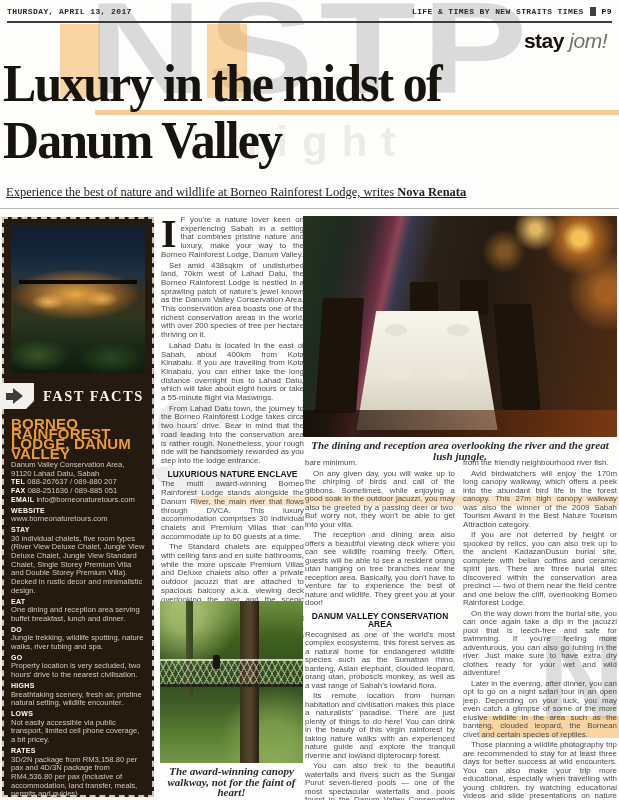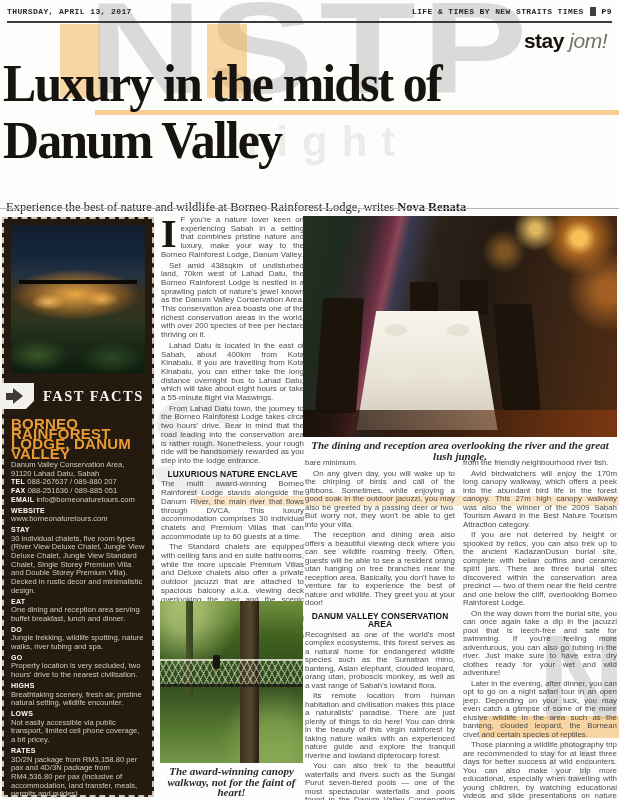--- a/index.html
+++ b/index.html
@@ -40,22 +40,22 @@
               color:rgba(150,150,150,.30); }
   .wm-bar3 { top:716px; right:0; width:140px; height:22px; background:rgba(244,174,74,.5); }
   .wm-circle { top:742px; right:28px; width:42px; height:40px; border:6px solid rgba(150,150,150,.14);
                border-radius:50%; }
 
   
   .headline { position:absolute; top:55px; left:3px; width:600px;
               font-family:"Liberation Serif", serif; font-weight:bold;
               font-size:52px; line-height:57px; letter-spacing:-2px;
               color:#17130e; transform:scaleX(.96); transform-origin:top left; }
-  .standfirst { position:absolute; top:200px; left:6px; width:606px;
-                font-family:"Liberation Serif", serif; font-size:12.5px; color:#1e1e1e; }
+  .standfirst { position:absolute; top:185px; left:6px; width:606px;
+                font-family:"Liberation Serif", serif; font-size:12.5px; color:#1e1e1e;text-decoration:underline; }
   .standfirst .author { font-weight:bold; }
   .sf-rule { position:absolute; top:208px; left:0; right:0; height:1px; background:#b5b5b5; }
 
   
   .sidebar { position:absolute; top:217px; left:2px; width:152px; height:580px;
              background:#241a10; border:2px dashed #cfc6b8; padding:6px 7px; }
   .sb-photo { position:relative; width:100%; height:148px;
     background:
       radial-gradient(ellipse 62% 22% at 48% 47%, rgba(255,180,70,.9), rgba(200,120,40,.35) 60%, transparent 78%),
       radial-gradient(ellipse 18% 8% at 28% 52%, rgba(255,215,130,.95), transparent 70%),

